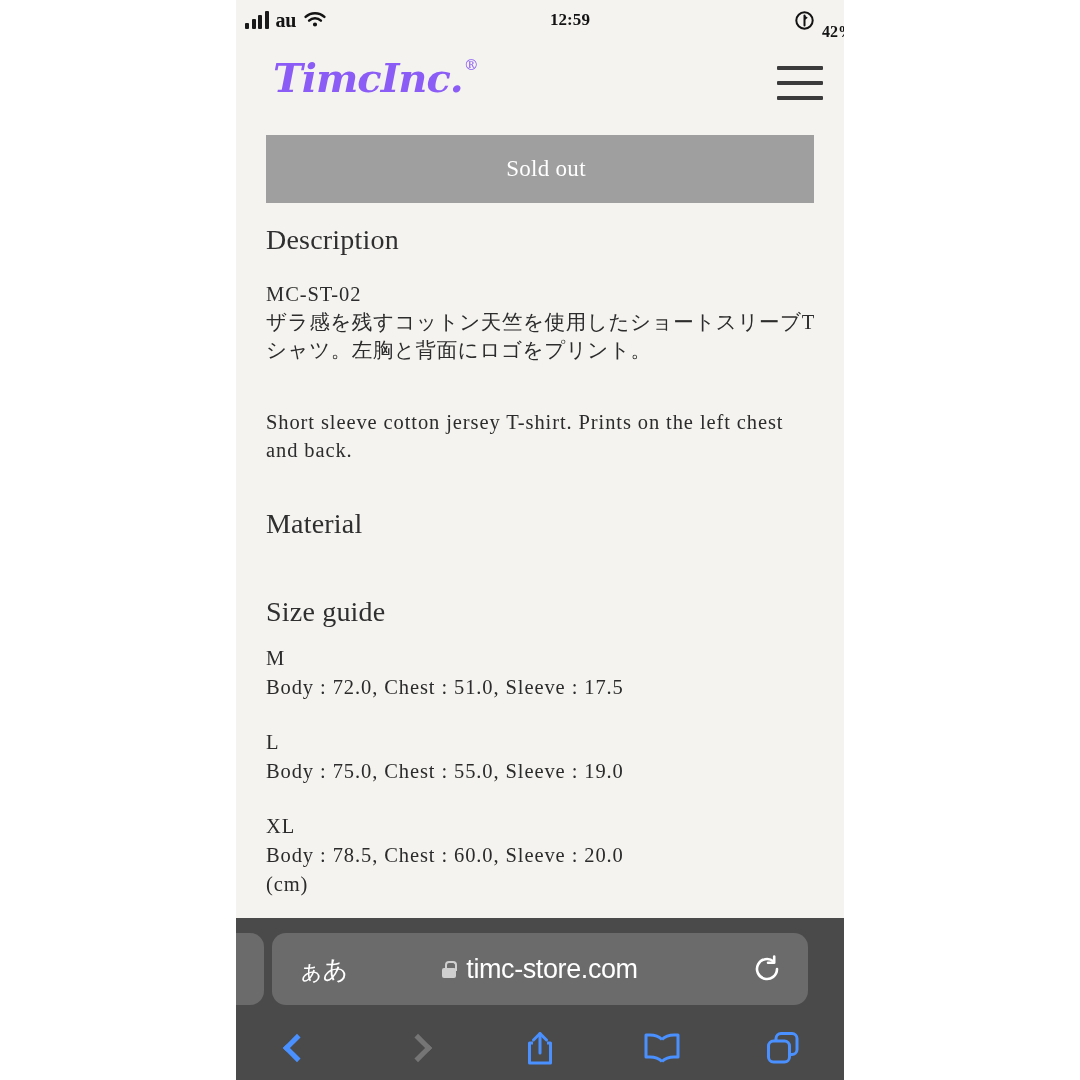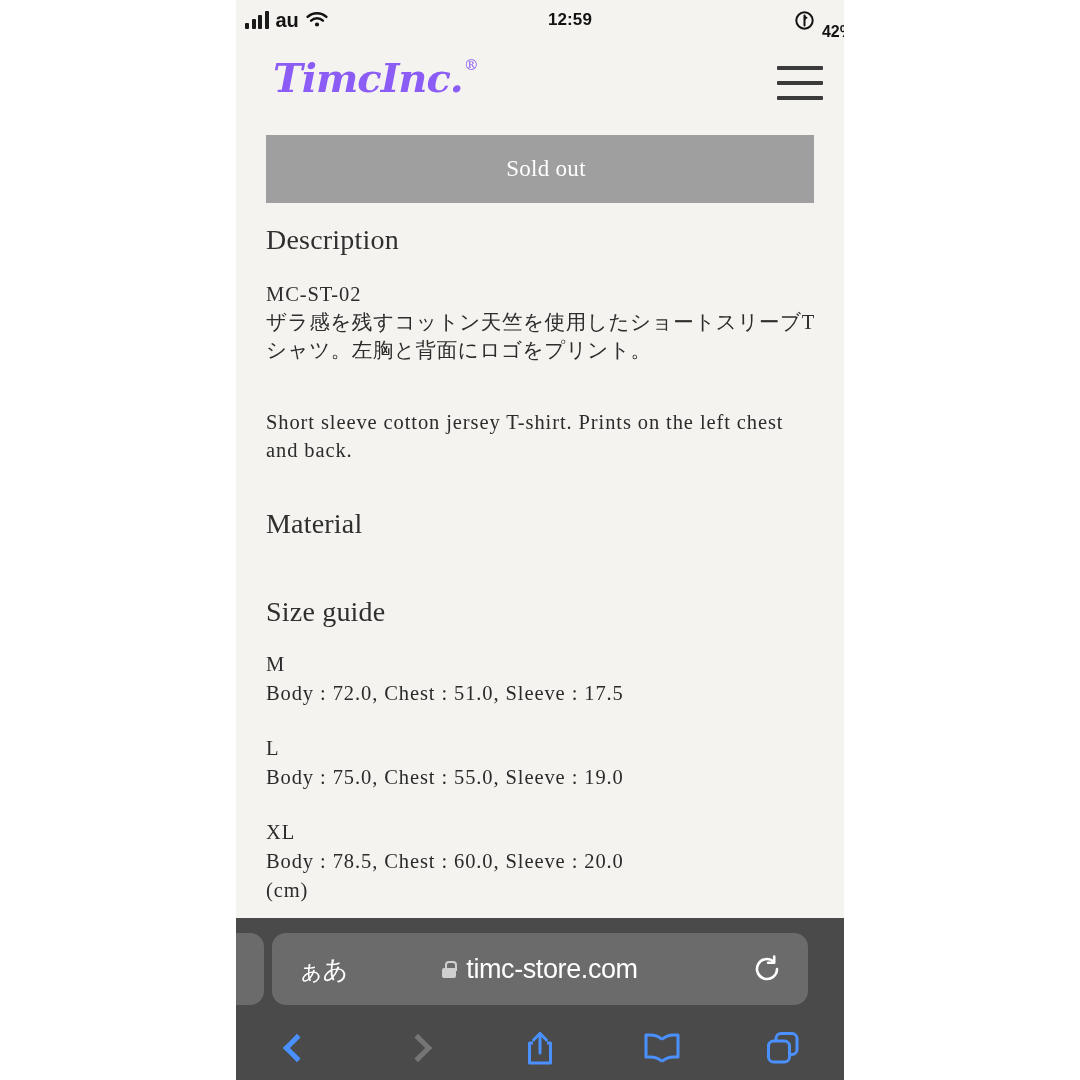--- a/index.html
+++ b/index.html
@@ -32,21 +32,21 @@
 
   
   .status-bar {
     position: absolute;
     left: 0; top: 0;
     width: 668px;
     height: 40px;
     background: #f4f3ef;
     display: flex;
     align-items: center;
-    font-family: Liberation Sans, sans-serif;
+    font-family: Liberation Serif, serif;
   }
   .status-left {
     display: flex;
     align-items: center;
     gap: 7px;
     margin-left: 9px;
   }
   .signal-bars {
     display: flex;
     align-items: flex-end;
@@ -198,21 +198,21 @@
     width: 552px;
     color: #2b2b2b;
   }
 
   .sec-head {
     font-size: 28px;
     color: #2f2f2f;
     letter-spacing: 0.2px;
     margin-bottom: 24px;
   }
-  .sec-head.tight { margin-bottom: 22px; }
+  .sec-head.tight { margin-bottom: 16px; }
 
   .body-text {
     font-size: 20.5px;
     line-height: 28px;
     letter-spacing: 0.9px;
     color: #2c2c2c;
   }
   .body-text.jp {
     letter-spacing: 0.6px;
     line-height: 28px;

